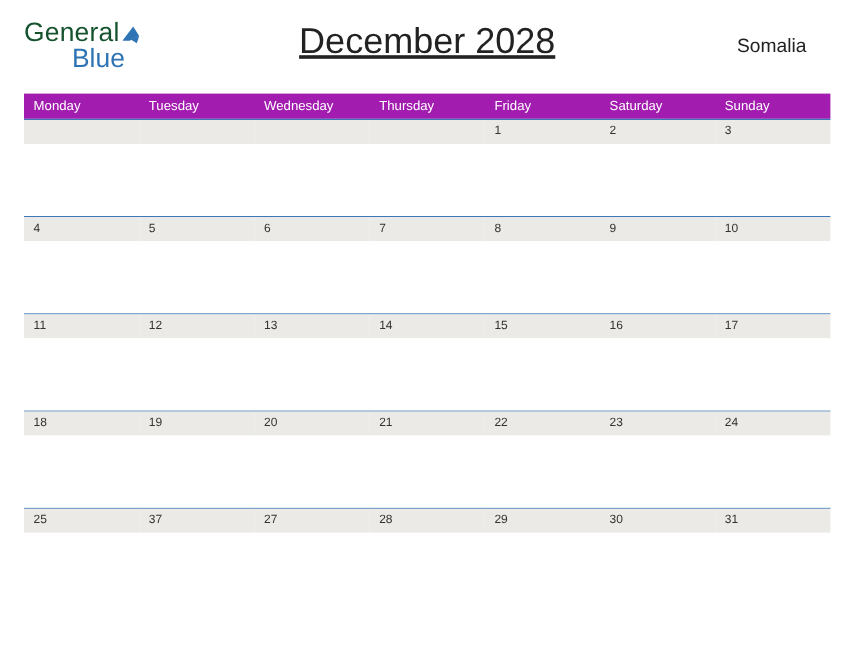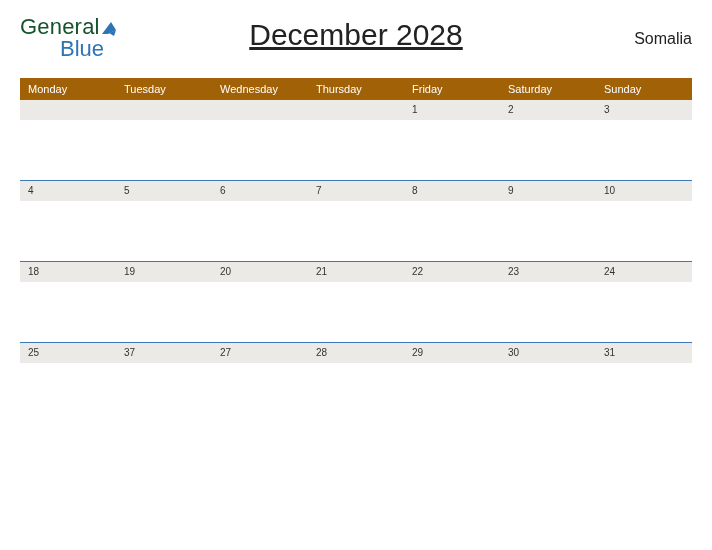--- a/index.html
+++ b/index.html
@@ -4,24 +4,24 @@
 <style>
   * { margin:0; padding:0; box-sizing:border-box; }
   body { width:712px; height:550px; background:#fff; font-family:Arial,Helvetica,sans-serif; color:#222; position:relative; }
   .page { padding:12px 20px 20px; }
   .header { position:relative; height:60px; }
   .logo { position:absolute; left:0; top:2px; display:flex; align-items:baseline; gap:0; }
   .logo .g { font-size:22px; color:#14532d; font-weight:400; letter-spacing:0.2px; }
   .logo .b { font-size:22px; color:#2e74b5; font-weight:400; margin-left:2px;text-align:center; }
   .logo .mark { position:relative; top:2px; margin-left:2px; }
   .title { text-align:center; font-size:30px; font-weight:400; padding-top:6px;text-decoration:underline; }
-  .country { position:absolute; right:0; top:18px; font-size:16px; }
+  .country { position:absolute; right:20px; top:18px; font-size:16px; }
   .calendar { width:100%; margin-top:6px; }
   .row { display:grid; grid-template-columns:repeat(7,1fr); }
-  .head { background:#a16207; }
+  .head { background:#a21caf; }
   .head .cell { color:#fff; font-size:11px; padding:5px 8px 4px; font-weight:400; }
   .weekrow { border-top:1px solid #3d78b6; }
   .datecell { height:20px; background:#eceae6; font-size:10px; color:#333; padding:4px 8px 2px; }
   .bodycell { height:60px; background:#fff; }
 </style>
 </head>
 <body>
 
 <div class="page">
   <div class="header">
@@ -85,20 +85,40 @@
         <div class="bodycell"></div>
           <div class="bodycell"></div>
           <div class="bodycell"></div>
           <div class="bodycell"></div>
           <div class="bodycell"></div>
           <div class="bodycell"></div>
           <div class="bodycell"></div>
       </div>
     </div>
 
+    <div class="weekrow">
+      <div class="row">
+        <div class="datecell">11</div>
+        <div class="datecell">12</div>
+        <div class="datecell">13</div>
+        <div class="datecell">14</div>
+        <div class="datecell">15</div>
+        <div class="datecell">16</div>
+        <div class="datecell">17</div>
+      </div>
+      <div class="row">
+        <div class="bodycell"></div>
+          <div class="bodycell"></div>
+          <div class="bodycell"></div>
+          <div class="bodycell"></div>
+          <div class="bodycell"></div>
+          <div class="bodycell"></div>
+          <div class="bodycell"></div>
+      </div>
+    </div>
 
     <div class="weekrow">
       <div class="row">
         <div class="datecell">18</div>
         <div class="datecell">19</div>
         <div class="datecell">20</div>
         <div class="datecell">21</div>
         <div class="datecell">22</div>
         <div class="datecell">23</div>
         <div class="datecell">24</div>

